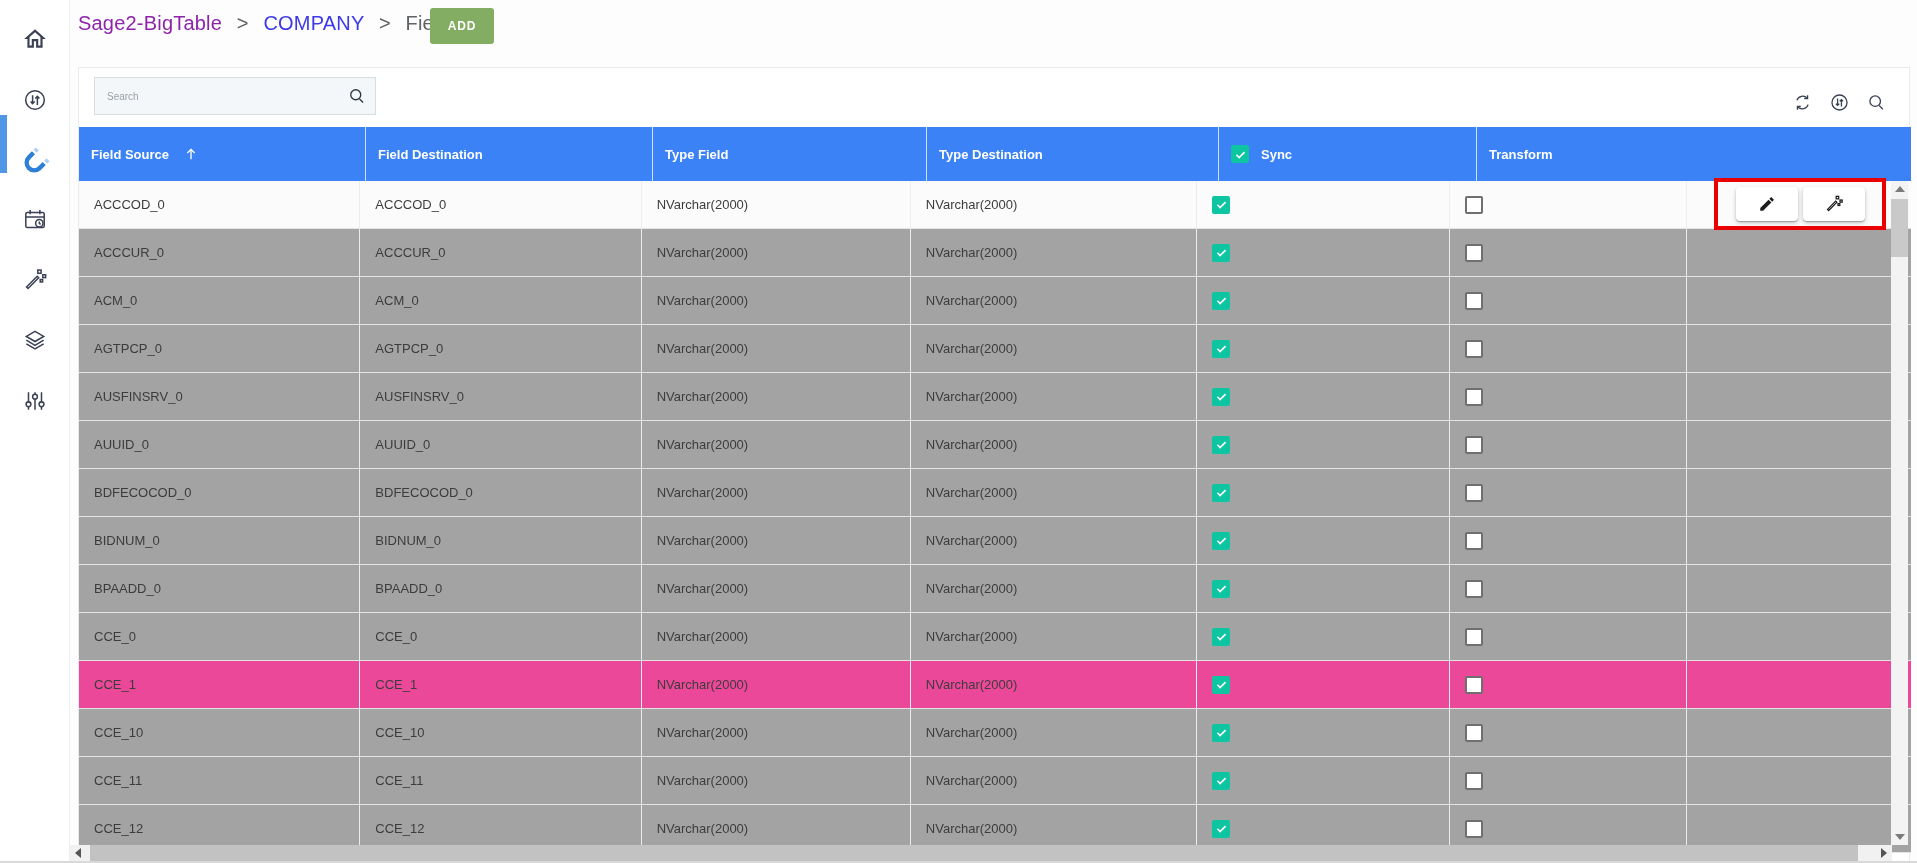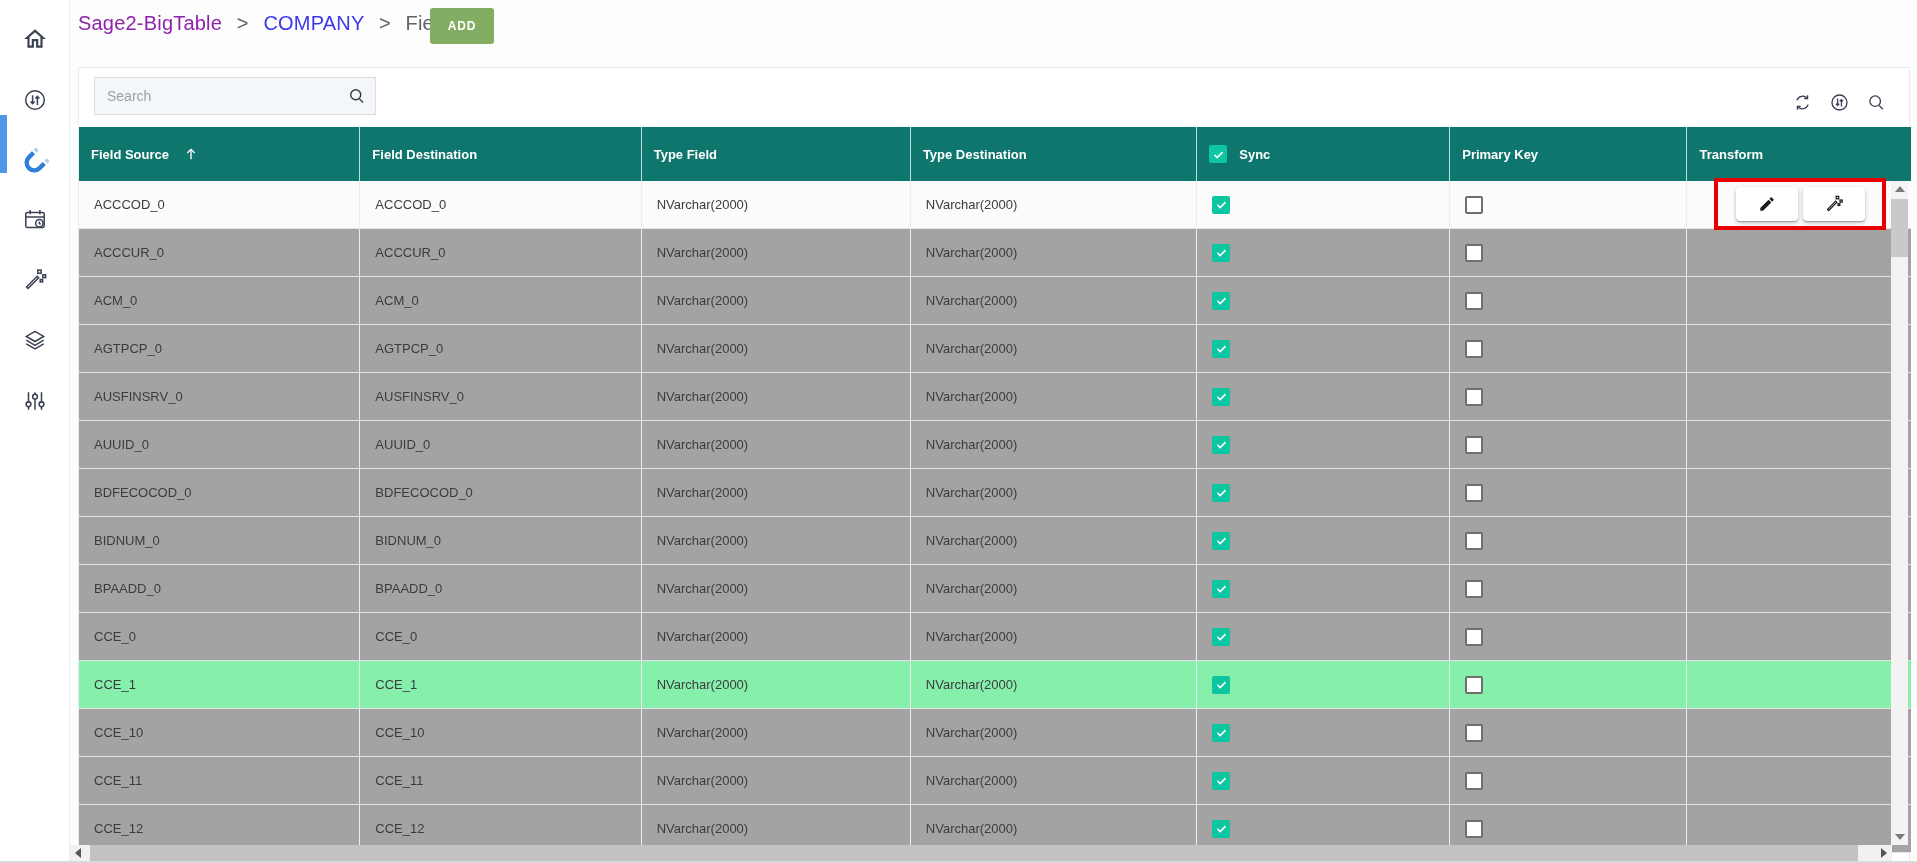--- a/index.html
+++ b/index.html
@@ -27,45 +27,45 @@
              background:#82ad62; border:none; border-radius:3px; color:#fff;
              font-size:12px; font-weight:bold; letter-spacing:.8px; cursor:pointer; z-index:4;
              font-family:"Liberation Sans", sans-serif; }
 
   
   .card { position:absolute; left:78px; top:67px; width:1832px; height:794px;
           background:#fff; border:1px solid #e9ecef; border-bottom:none; }
 
   .search-wrap { position:absolute; left:15px; top:9px; width:282px; height:38px; }
   .search-input { width:100%; height:100%; background:#f4f7f9; border:1px solid #d8dde2;
-                  padding:0 38px 0 12px; font-size:14px; color:#0f172a; outline:none;
+                  padding:0 38px 0 12px; font-size:10px; color:#0f172a; outline:none;
                   font-family:"Liberation Sans", sans-serif; }
   .search-input::placeholder { color:#9aa0a6; }
   .search-wrap svg { position:absolute; right:9px; top:9px; width:20px; height:20px; }
 
   .top-icons { position:absolute; right:22px; top:24px; display:flex; gap:16px; }
   .top-icons .tico { width:21px; height:21px; cursor:pointer; }
 
   
   .table { position:absolute; left:0; top:59px; width:1832px; }
   .tr { display:flex; width:1832px; }
   .c0{width:286px;} .c1{width:287px;} .c2{width:246px;} .c3{width:284px;margin-left:28px;}
   .c4{width:258px;margin-left:8px;} .c5{width:242px;} .c6{width:229px;}
 
-  .thead { background:#0f766e; height:54px; }
+  .thead { background:#3b82f6; height:54px; }
   .th { display:flex; align-items:center; padding-left:12px; color:#fff;
         font-size:13px; font-weight:bold; cursor:pointer; }
   .th + .th { border-left:1px solid rgba(255,255,255,.75); }
   .sort-arrow { margin-left:14px; display:flex; }
   .hdr-cb { width:18px; height:18px; border-radius:2px; margin-right:12px;
             display:flex; align-items:center; justify-content:center; cursor:pointer; }
 
   .tbody .tr { height:48px; background:#a3a3a3; border-bottom:1px solid #e4e4e4; cursor:pointer; }
   .tbody .tr.first { background:#fbfbfb; }
-  .tbody .tr.selected { background:#86efac;text-align:right; }
+  .tbody .tr.selected { background:#ec4899;text-align:right; }
   .td { display:flex; align-items:center; padding-left:15px; font-size:13px;
         color:#3c3c3c; position:relative; }
   .td + .td { border-left:1px solid #eaedf0; }
 
   .cb { width:18px; height:18px; border-radius:2px; cursor:pointer;
         display:flex; align-items:center; justify-content:center; }
   .cb.checked { background:var(--sync-color,#0dc5a0); }
   .cb.unchecked { background:#fff; border:2px solid #6f6f6f; }
 
   
@@ -221,23 +221,20 @@
         <div class="th c3">
           <span>Type Destination</span>
         </div>
         <div class="th c4">
           <span class="hdr-cb cb checked">
             <svg width="13" height="13" viewBox="0 0 24 24" fill="none" stroke="#fff" stroke-width="3">
               <path d="M4.5 12.5l5 5 10-10"></path>
             </svg>
           </span>
           <span>Sync</span>
-        </div>
-        <div class="th c5">
-          <span>Primary Key</span>
         </div>
         <div class="th c6">
           <span>Transform</span>
         </div>
       </div>
 
       <div class="tbody">
           <div class="tr first">
       <div class="td c0">ACCCOD_0</div>
       <div class="td c1">ACCCOD_0</div>

